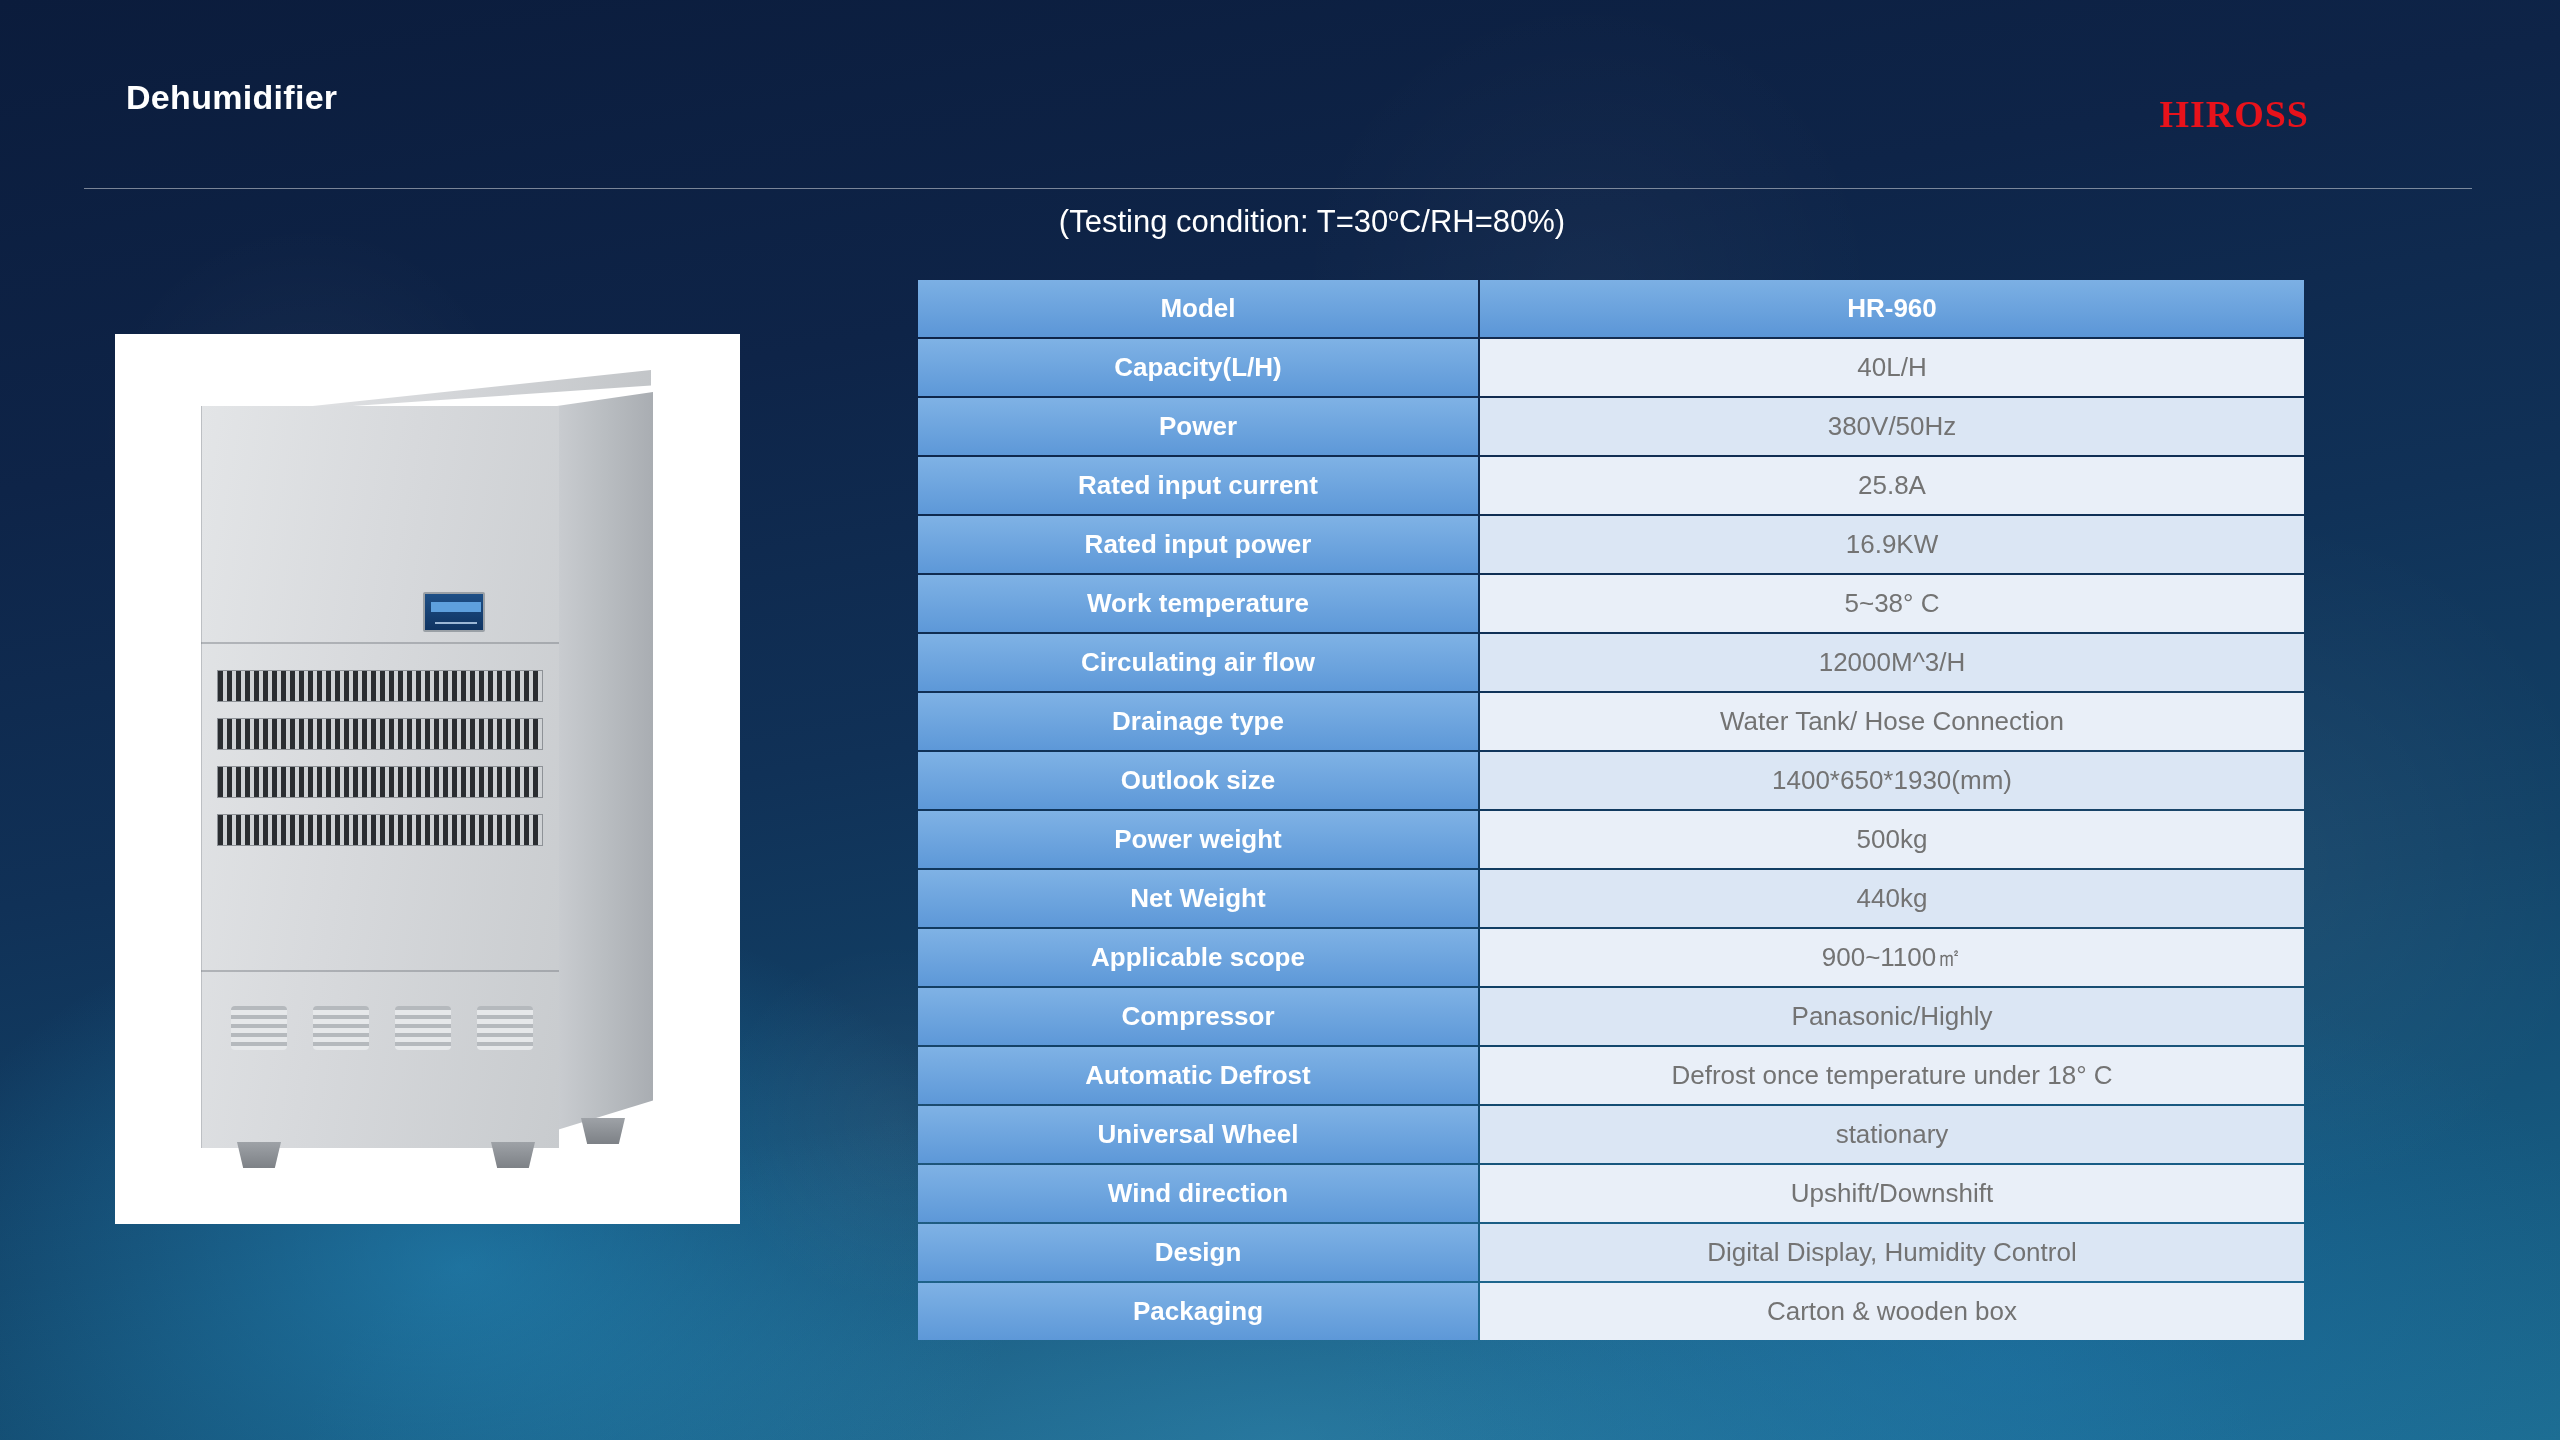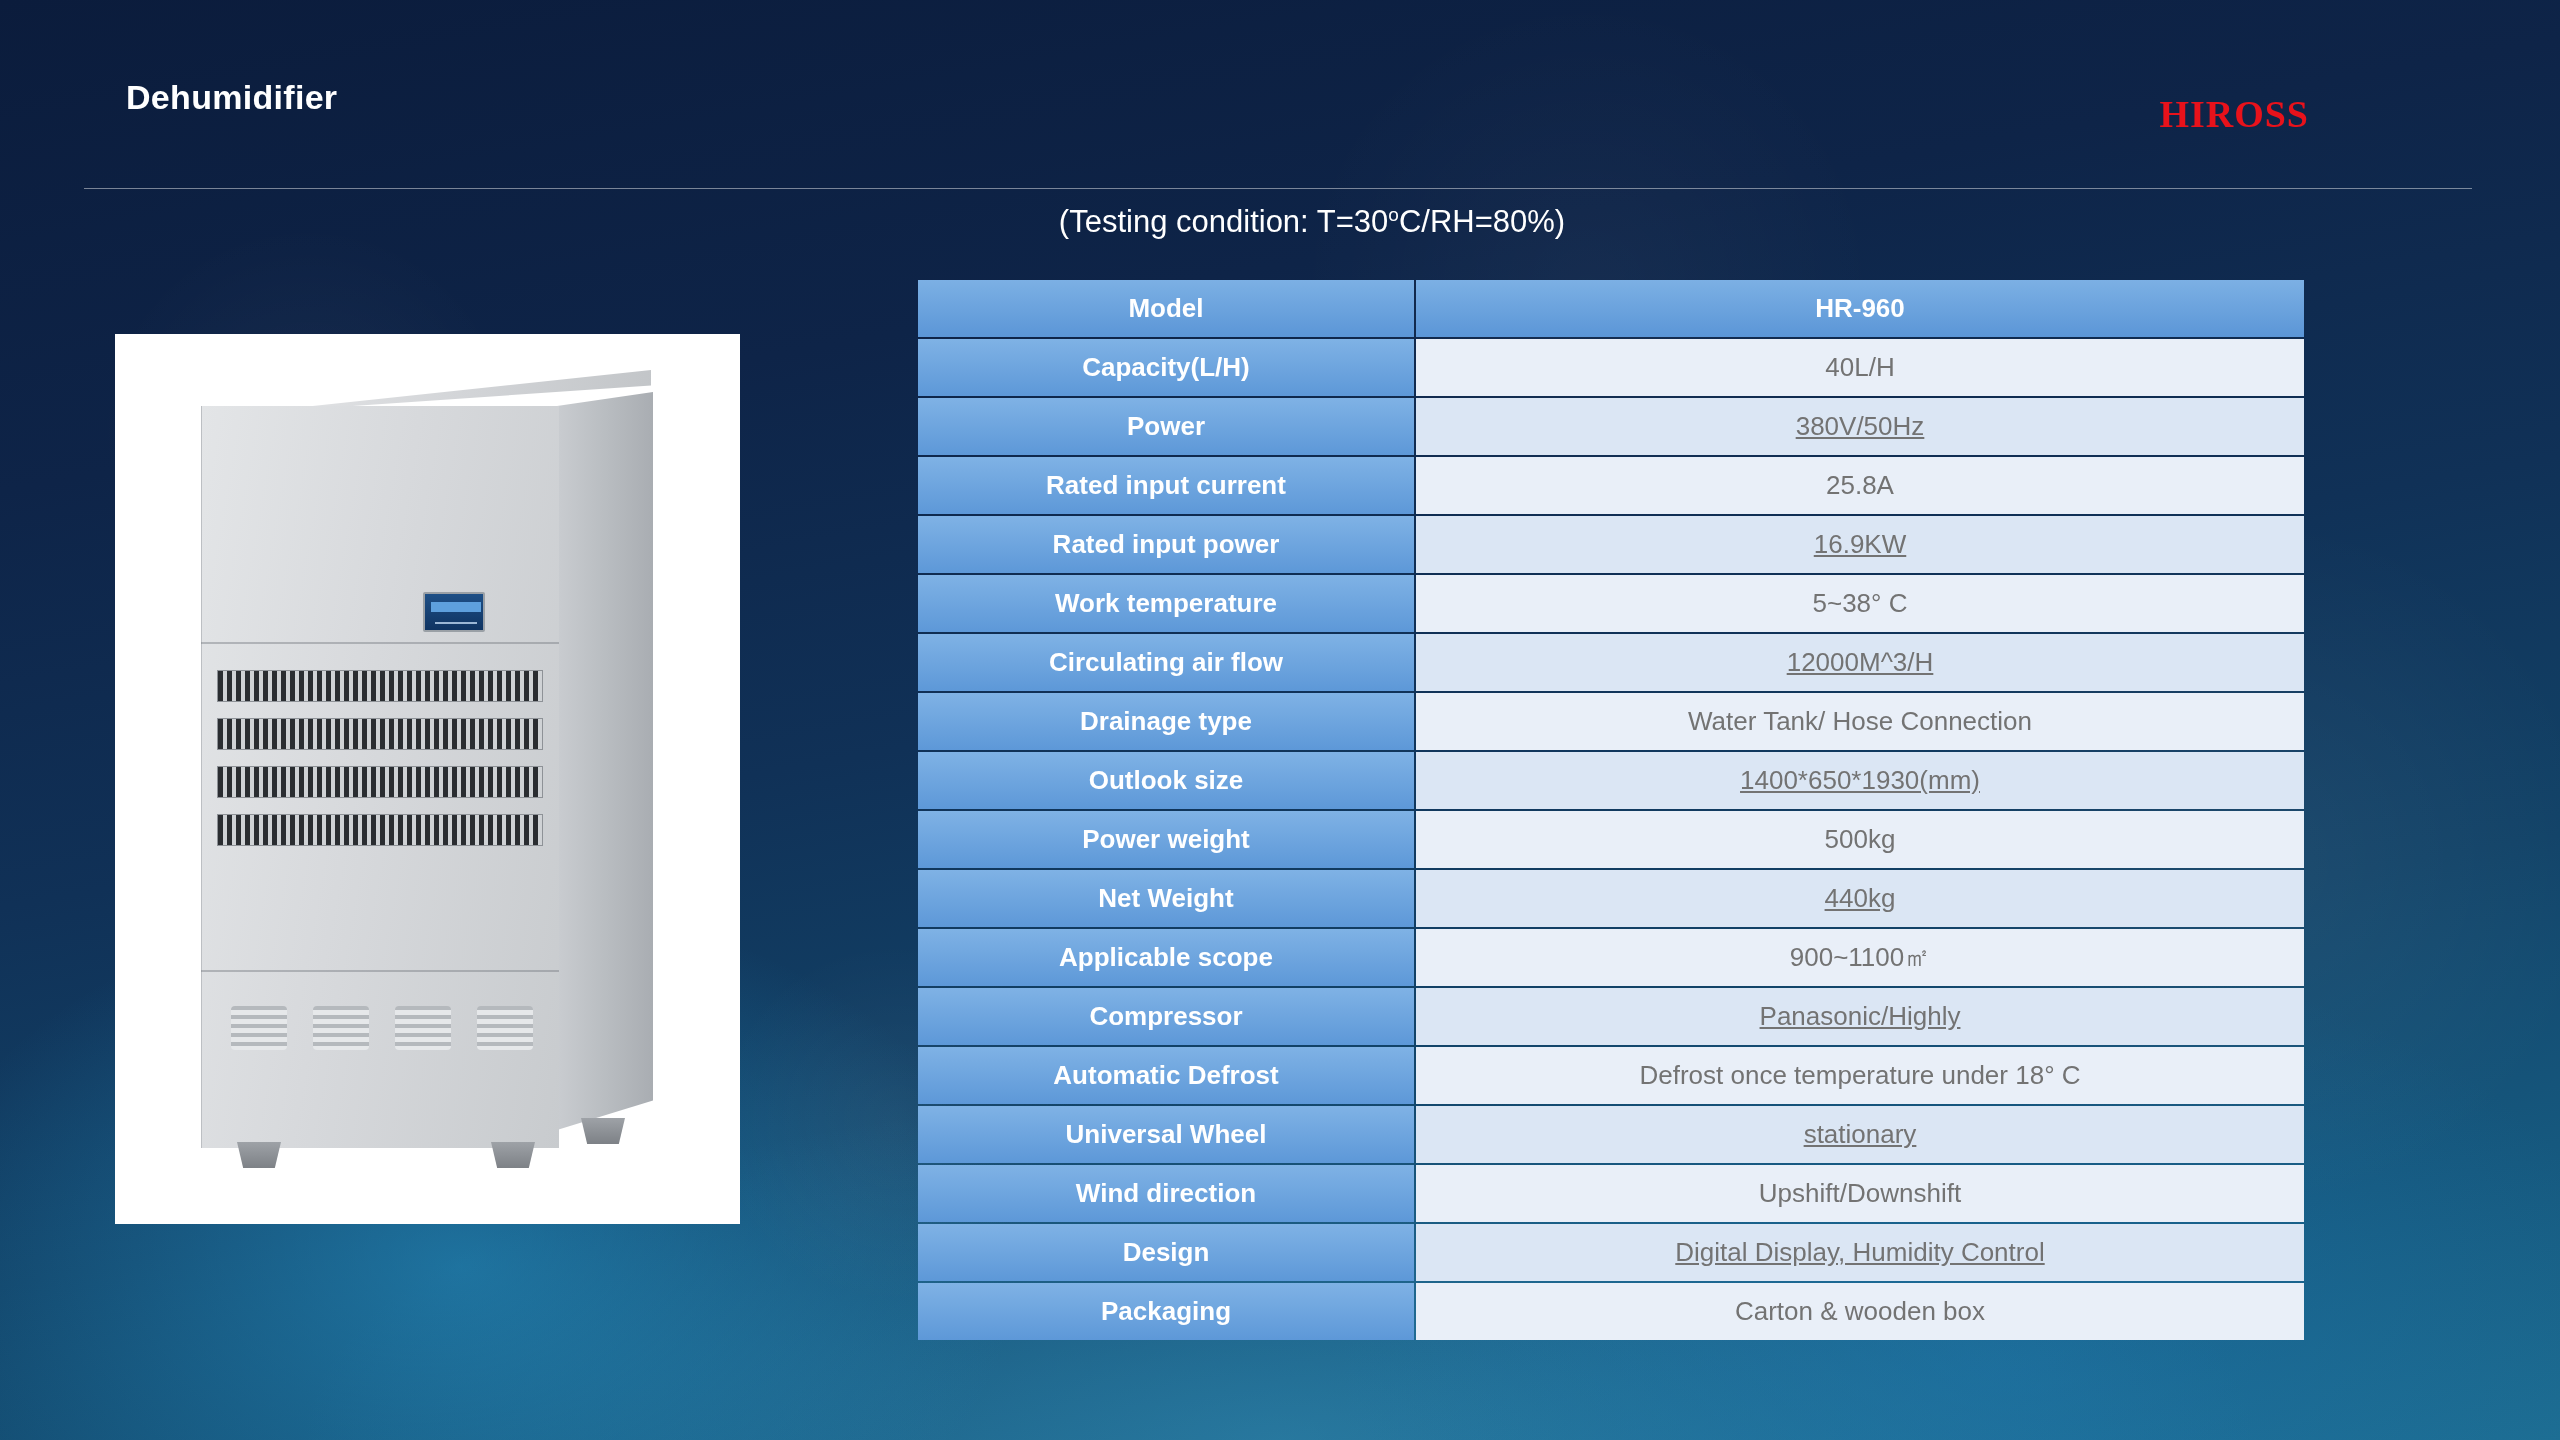--- a/index.html
+++ b/index.html
@@ -158,30 +158,30 @@
   table.spec td {
     height: 57px;
     font-size: 26px;
     text-align: center;
     vertical-align: middle;
     padding: 0 8px;
     white-space: nowrap;
     overflow: hidden;
   }
   td.k {
-    width: 496px;
+    width: 560px;
     background: linear-gradient(180deg, #7fb2e5 0%, #5d98d8 100%);
     color: #ffffff;
     font-weight: bold;
   }
   td.v {
     background: #e9eff8;
     color: #737373;
   }
-  td.v.alt { background: #dbe6f4; text-decoration: underline; }
+  td.v.alt { background: #dbe6f4; }
   tr.head td.k {
     background: linear-gradient(180deg, #7cb0e4 0%, #5b96d7 100%);
   }
   tr.head td.v {
     background: linear-gradient(180deg, #7cb0e4 0%, #5b96d7 100%);
     color: #ffffff;
     font-weight: bold;
   }
 </style>
 </head>

